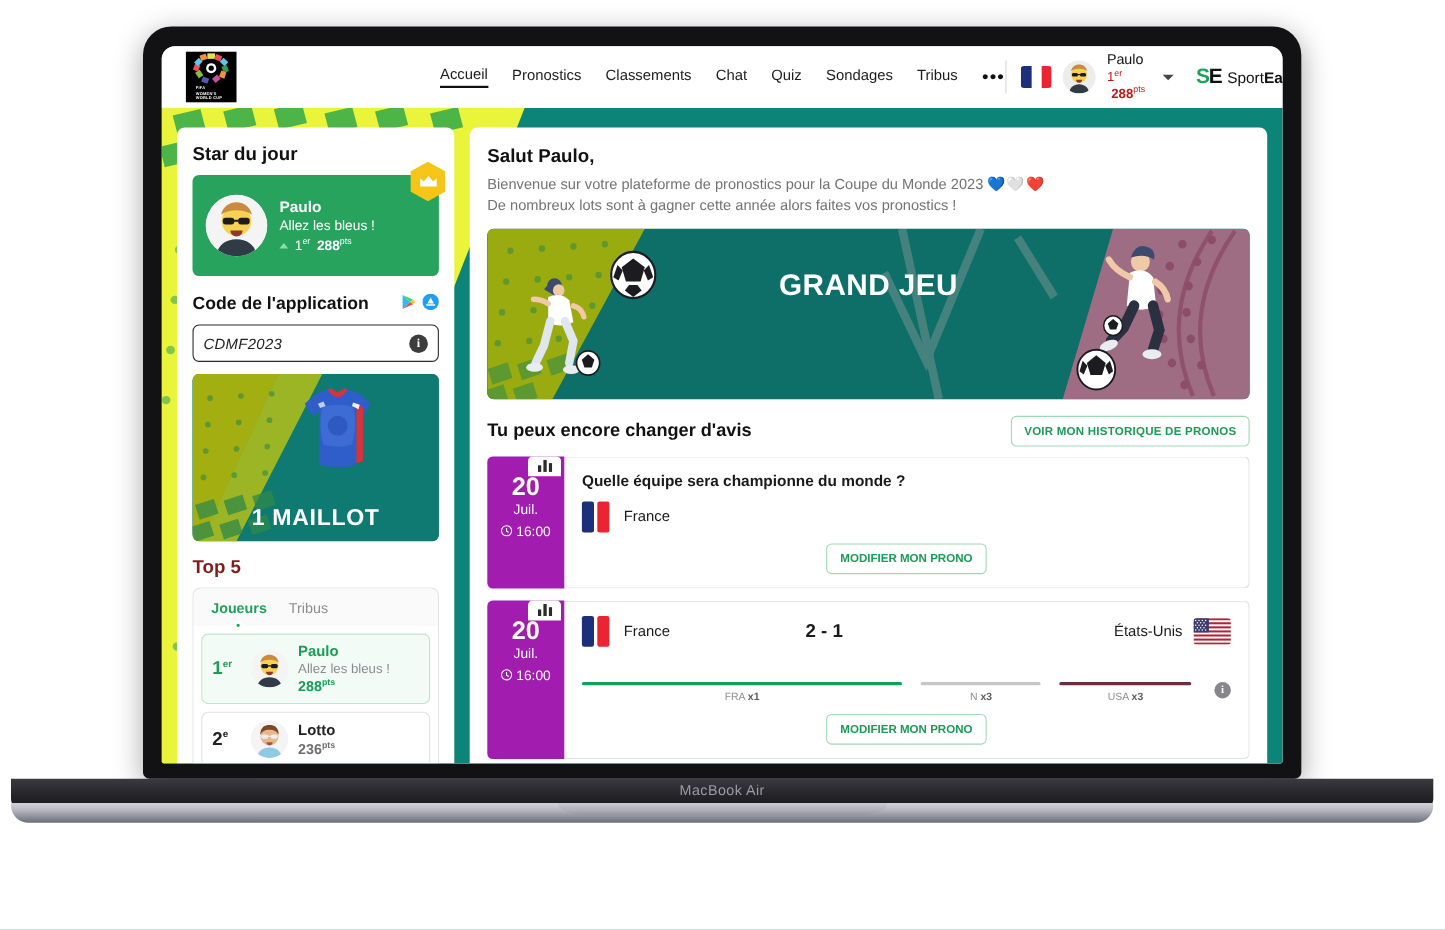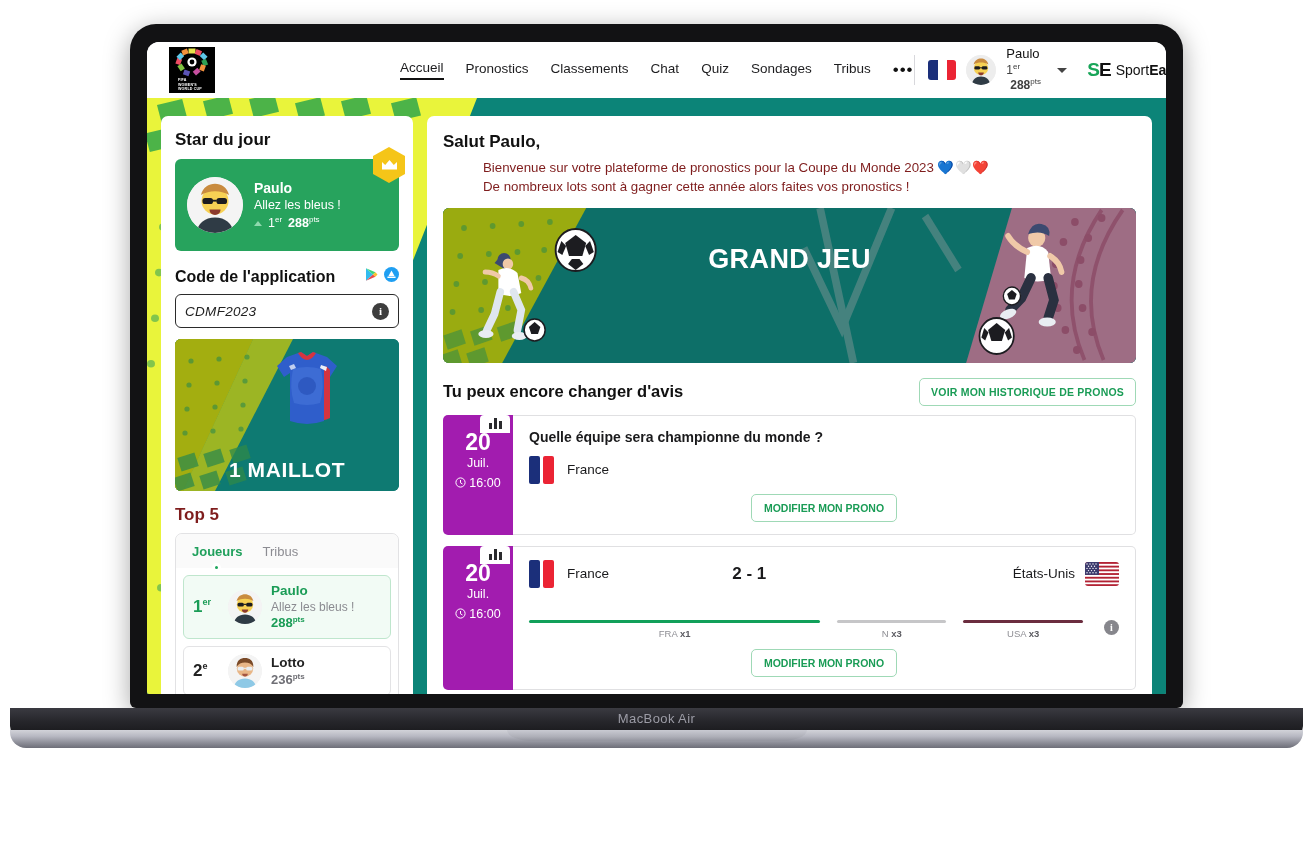--- a/index.html
+++ b/index.html
@@ -110,21 +110,21 @@
   }
   .flag-fr i { display:block; height:100%; flex:1 1 0;}
   .flag-fr .b{background:#1b2f7a;} .flag-fr .w{background:#fff;} .flag-fr .r{background:#eb2434;}
   .avatar {
     width: 30px; height: 30px; border-radius: 50%;
     background: #efefef; overflow:hidden; flex:0 0 auto;
     display:flex;align-items:flex-end;justify-content:center;
   }
   .user-meta { line-height: 1.15; }
   .user-name { font-size: 13px; color: #111; }
-  .user-rank { font-size: 12px; color: #404040; }
+  .user-rank { font-size: 12px; color: #b91c1c; }
   .user-rank sup { font-size: 8px; }
   .user-rank .pts { margin-left: 4px; font-weight: 600; }
   .caret { width:0;height:0;border-left:5px solid transparent;border-right:5px solid transparent;border-top:5px solid #444; margin-left:6px; cursor:pointer;}
   .se-logo { display:flex; align-items:center; gap:5px; margin-left: 10px; }
   .se-mark { font-size: 19px; font-weight: bold; letter-spacing:-1px; }
   .se-mark .s { color:#18a558;} .se-mark .e{color:#111;}
   .se-text { font-size: 14px; color:#111; }
   .se-text b { font-weight: 700;}
 
   
@@ -241,21 +241,21 @@
   .rank-row:not(.me) .rank-pts { color:#6f6f75;}
 
   
   .main {
     flex: 1 1 auto; background:#fff;
     border-radius: 7px 7px 0 0;
     padding: 16px 16px 0 16px;
     overflow: hidden;
   }
   .greet { font-size: 17px; font-weight:700; color:#111; }
-  .welcome { font-size: 13.3px; color:#7f1d1d; line-height:1.45; margin-top: 6px; margin-left: 40px;}
+  .welcome { font-size: 13.3px; color:#737373; line-height:1.45; margin-top: 6px;}
   .hearts { letter-spacing: 1px; }
 
   .banner {
     margin-top: 11px; height: 155px; border-radius: 6px;
     overflow:hidden; position:relative; background:#0d6f68;
   }
   .banner-text {
     position:absolute; left:0; right:0; top: 34px;
     text-align:center; color:#fff; font-weight:800;
     font-size: 27px; line-height: 1.28; letter-spacing: .4px;

